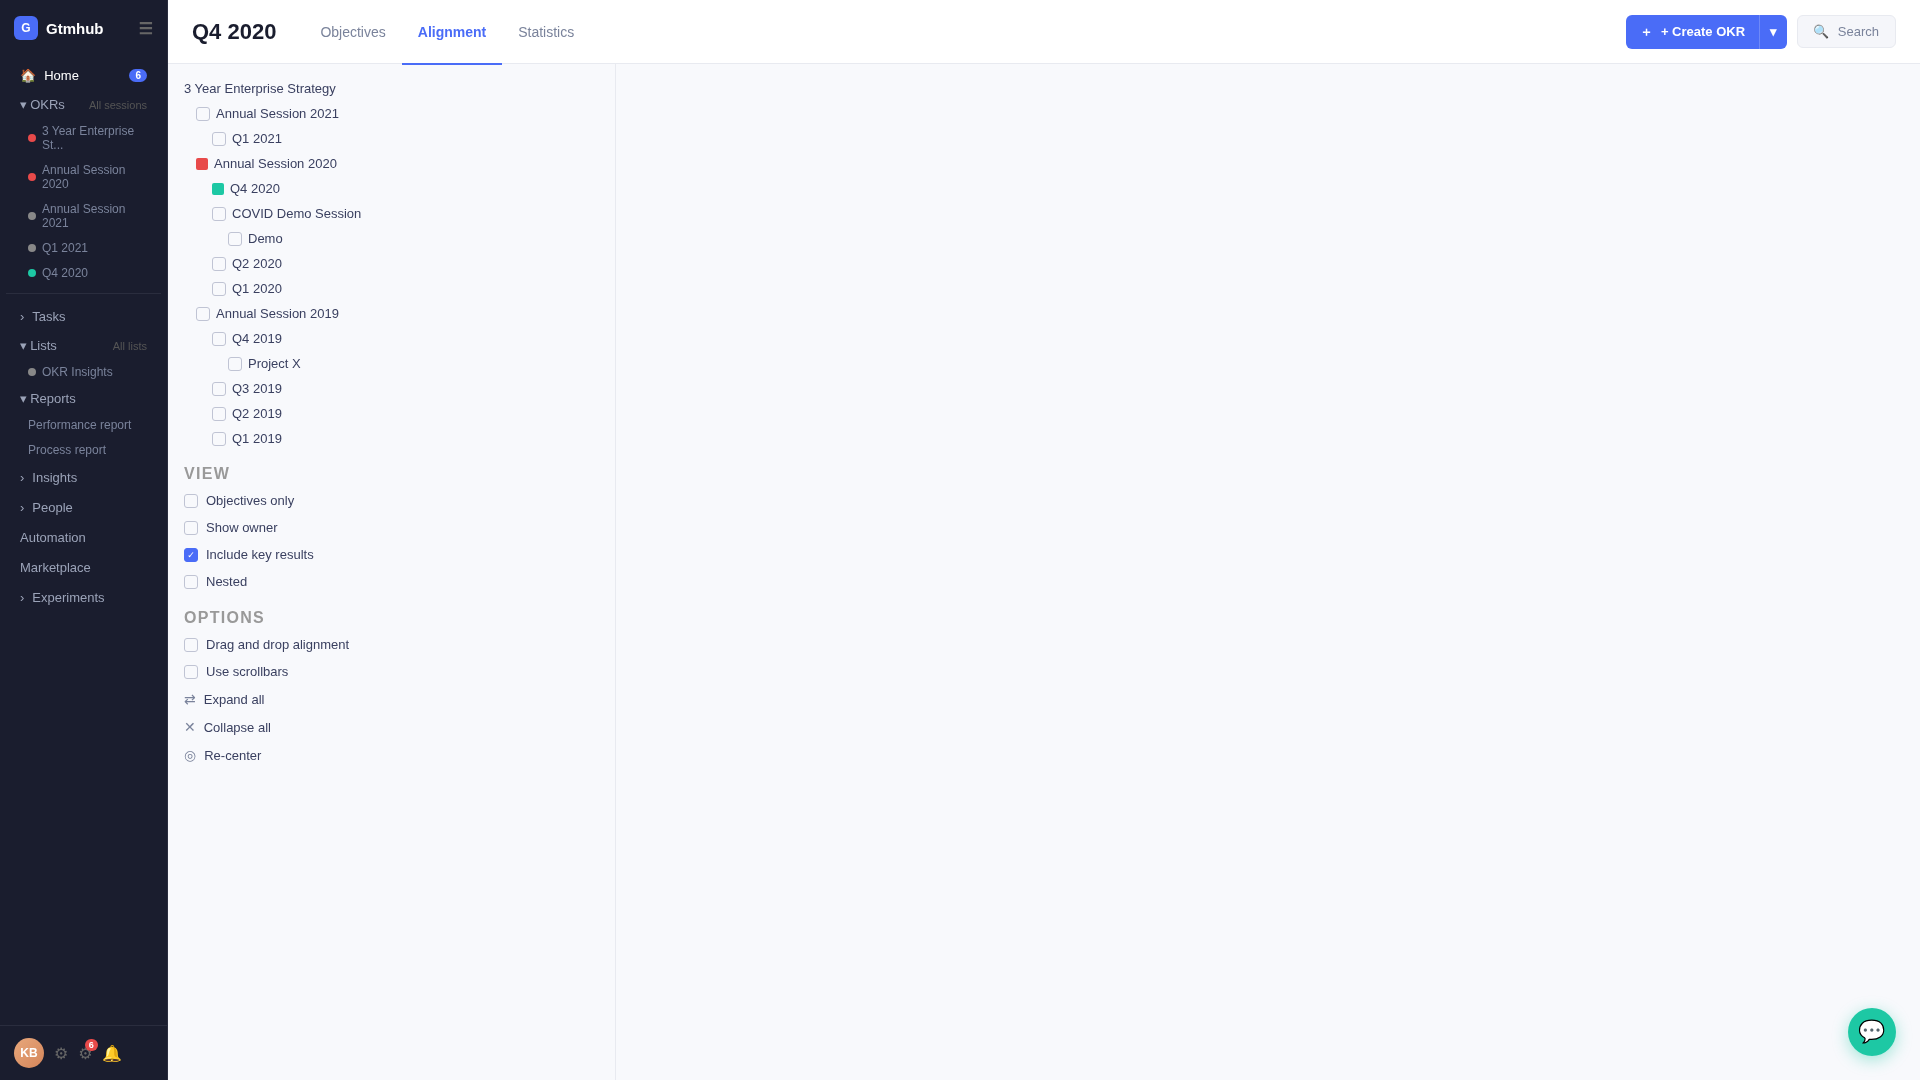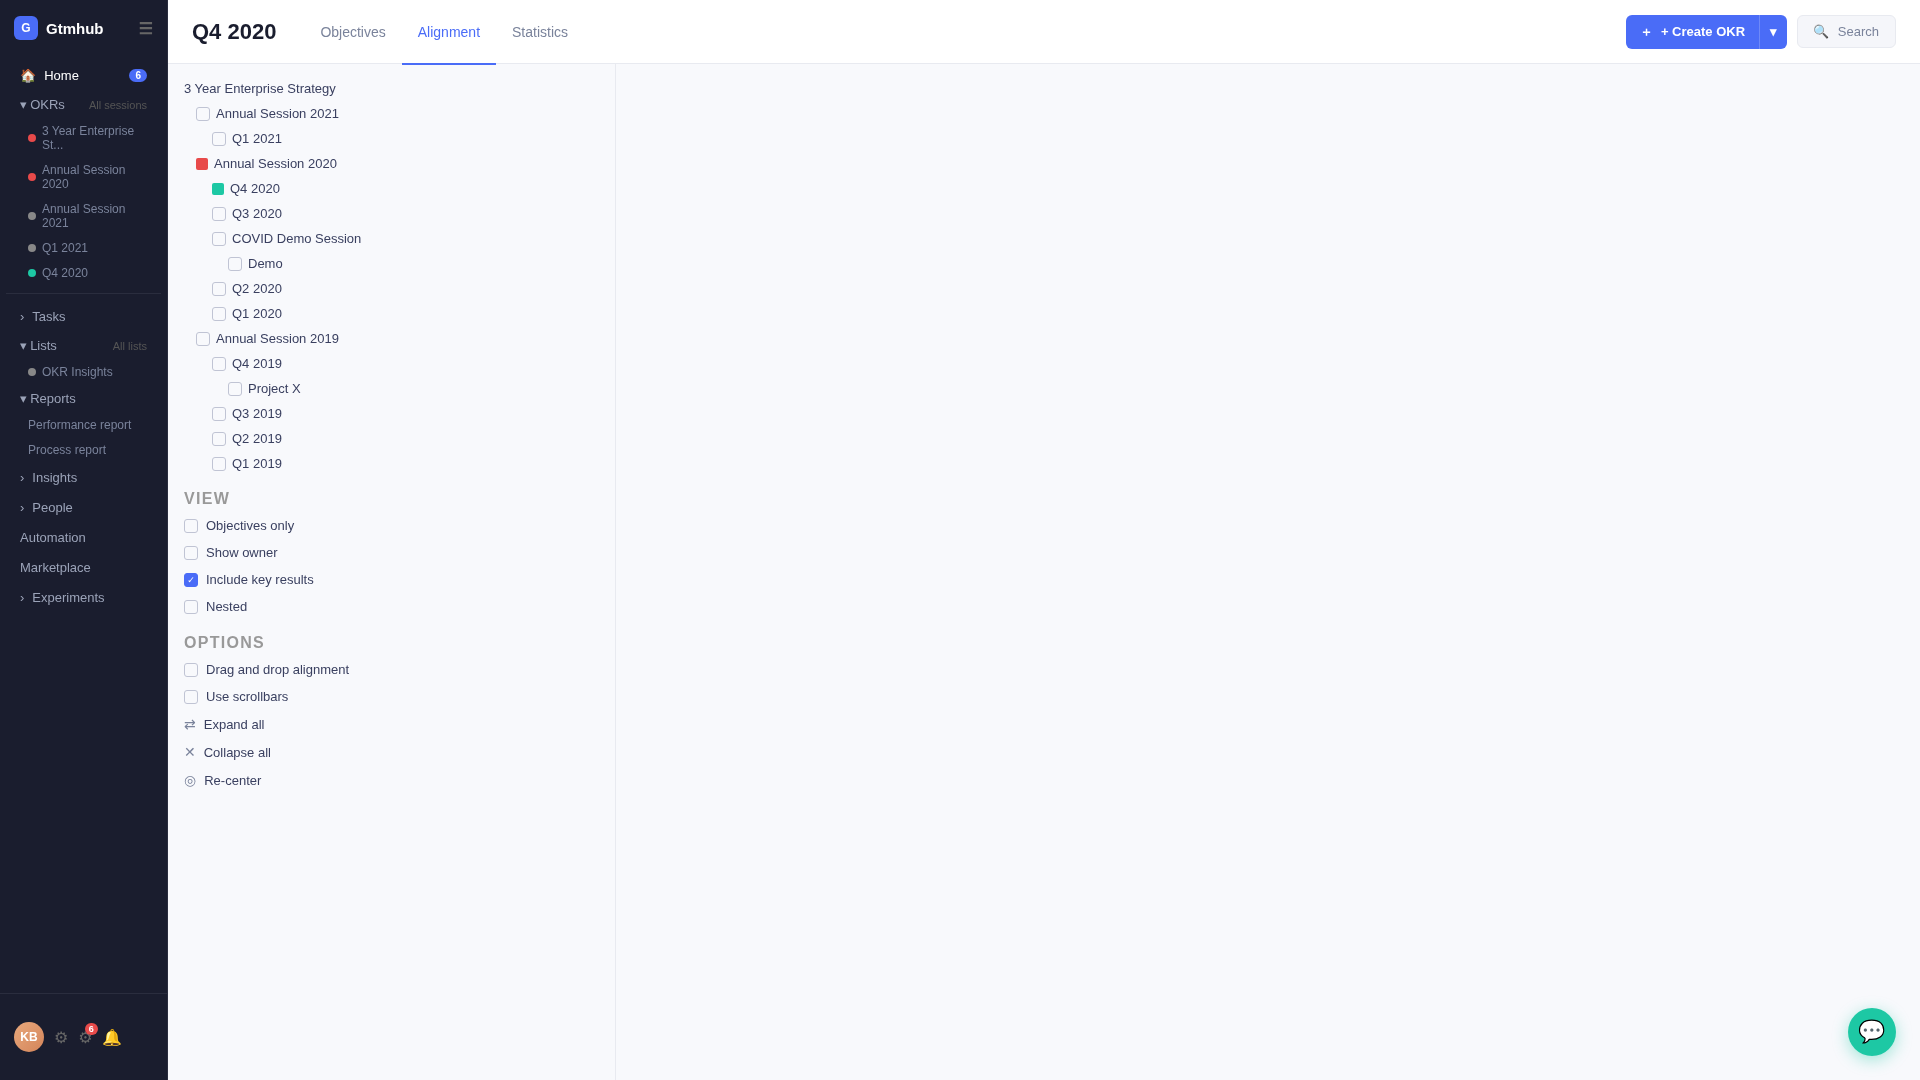--- a/index.html
+++ b/index.html
@@ -79,21 +79,21 @@
       color: #7a839b;
       font-size: 12px;
       border-radius: 6px;
       margin: 1px 6px;
     }
     .nav-sub-item .dot {
       width: 8px; height: 8px; border-radius: 50%; flex-shrink: 0;
     }
 
     .sidebar-footer {
-      padding: 28px 14px;
+      padding: 12px 14px;
       display: flex; align-items: center; gap: 10px;
       border-top: 1px solid #2a2d3e;
     }
     .avatar {
       width: 30px; height: 30px; border-radius: 50%;
       background: linear-gradient(135deg, #e8a87c, #d4855a);
       display: flex; align-items: center; justify-content: center;
       color: #fff; font-size: 12px; font-weight: 700;
     }
     .footer-icon {
@@ -128,21 +128,21 @@
     .tabs { display: flex; align-items: center; gap: 0; }
     .tab {
       padding: 0 16px; height: 64px;
       display: flex; align-items: center;
       font-size: 14px; color: #7a839b;
       cursor: pointer;
       border-bottom: 2px solid transparent;
       position: relative;
       top: 1px;
     }
-    .tab.active { color: #4a6cf7; border-bottom-color: #4a6cf7; font-weight: 400; }
+    .tab.active { color: #4a6cf7; border-bottom-color: #4a6cf7; font-weight: 700; }
 
     .topbar-right {
       margin-left: auto; display: flex; align-items: center; gap: 10px;
     }
     .btn-create {
       display: flex; align-items: center; gap: 0;
       background: #4a6cf7; color: #fff;
       border: none; border-radius: 6px;
       cursor: pointer; font-size: 13px; font-weight: 600;
       overflow: hidden;
@@ -415,24 +415,20 @@
       <div class="filter-tree-item level-1">
         <div class="tree-color-dot" style="background:#e84a4a; border-radius:2px;"></div>
         <span>Annual Session 2020</span>
       </div>
 
       <div class="filter-tree-item level-2">
         <div class="tree-color-dot" style="background:#1dc8a4; border-radius:2px;"></div>
         <span>Q4 2020</span>
       </div>
 
-      <div class="filter-tree-item level-2">
-        <div class="tree-checkbox"></div>
-        <span>Q3 2020</span>
-      </div>
 
       <div class="filter-tree-item level-2">
         <div class="tree-checkbox"></div>
         <span>COVID Demo Session</span>
       </div>
 
       <div class="filter-tree-item level-3">
         <div class="tree-checkbox"></div>
         <span>Demo</span>
       </div>

